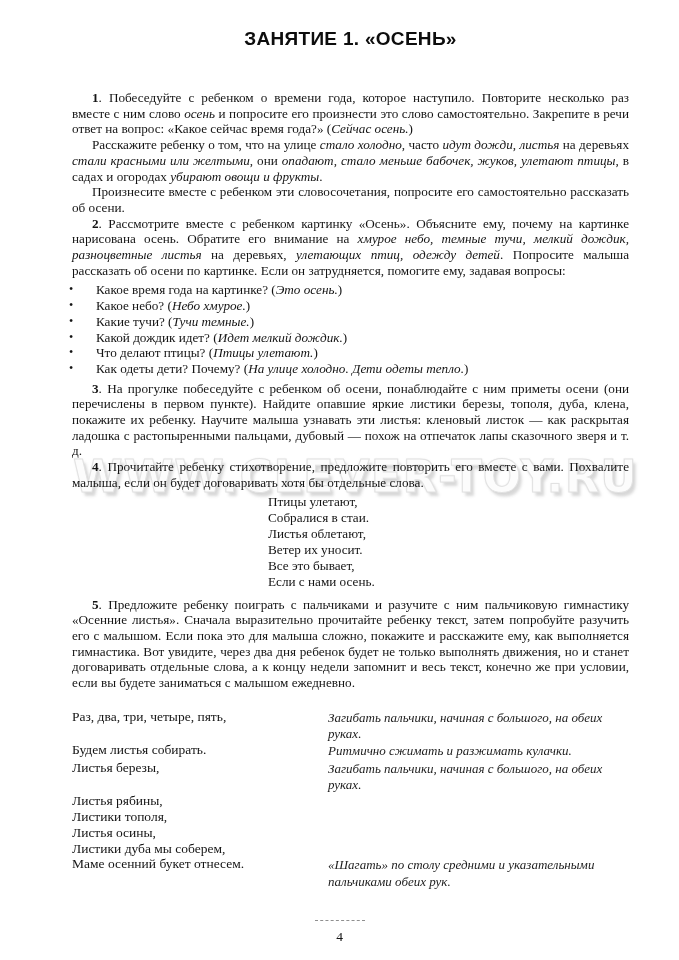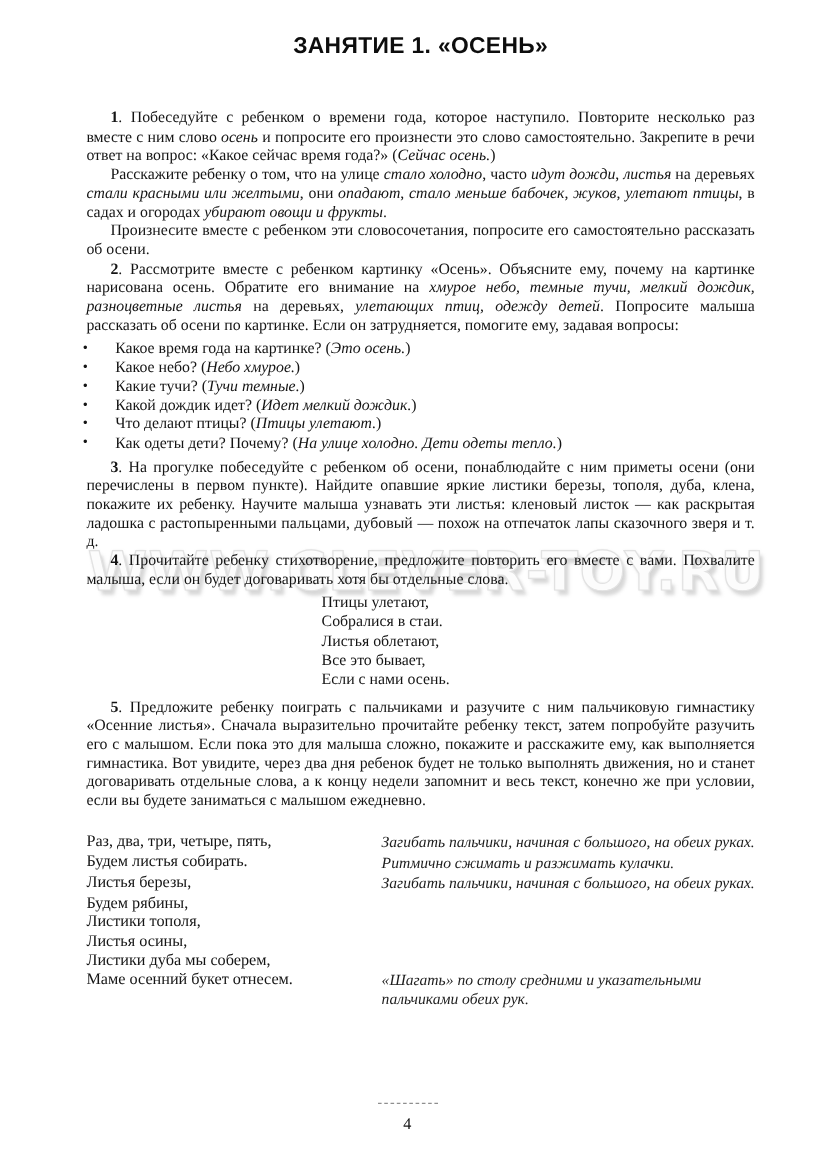--- a/index.html
+++ b/index.html
@@ -70,21 +70,21 @@
     left: -7px;
     top: 0;
     font-size: 12px;
   }
   .poem {
     margin: 3px 0 7px 196px;
     font-size: 13.2px;
     line-height: 16px;
   }
   .gym { margin-top: 18px; }
-  .gym-row { display: flex; align-items: flex-start; }
+  .gym-row { display: flex; align-items: flex-start; gap: 10px; }
   .gym-line {
     flex: none;
     width: 246px;
     font-size: 13.5px;
     line-height: 15.8px;
   }
   .gym-action {
     flex: 1;
     font-style: italic;
     font-size: 13px;
@@ -137,41 +137,42 @@
         <li class="q-item"><span>Как одеты дети? Почему? (</span><span class="it">На улице холодно. Дети одеты тепло.</span><span>)</span></li>
       </ul>
 
     <p class="para"><span class="bd">3</span><span>. На прогулке побеседуйте с ребенком об осени, понаблюдайте с ним приметы осени (они перечислены в первом пункте). Найдите опавшие яркие листики березы, тополя, дуба, клена, покажите их ребенку. Научите малыша узнавать эти листья: кленовый листок — как раскрытая ладошка с растопыренными пальцами, дубовый — похож на отпечаток лапы сказочного зверя и т. д.</span></p>
     <p class="para"><span class="bd">4</span><span>. Прочитайте ребенку стихотворение, предложите повторить его вместе с вами. Похвалите малыша, если он будет договаривать хотя бы отдельные слова.</span></p>
 
     <div class="poem">
         <div class="poem-line">Птицы улетают,</div>
         <div class="poem-line">Собралися в стаи.</div>
         <div class="poem-line">Листья облетают,</div>
+        <div class="poem-line">Ветер их уносит.</div>
         <div class="poem-line">Все это бывает,</div>
         <div class="poem-line">Если с нами осень.</div>
       </div>
 
     <p class="para"><span class="bd">5</span><span>. Предложите ребенку поиграть с пальчиками и разучите с ним пальчиковую гимнастику «Осенние листья». Сначала выразительно прочитайте ребенку текст, затем попробуйте разучить его с малышом. Если пока это для малыша сложно, покажите и расскажите ему, как выполняется гимнастика. Вот увидите, через два дня ребенок будет не только выполнять движения, но и станет договаривать отдельные слова, а к концу недели запомнит и весь текст, конечно же при условии, если вы будете заниматься с малышом ежедневно.</span></p>
 
     <div class="gym">
         <div class="gym-row">
           <div class="gym-line">Раз, два, три, четыре, пять,</div>
           <div class="gym-action">Загибать пальчики, начиная с большого, на обеих руках.</div>
         </div>
         <div class="gym-row">
           <div class="gym-line">Будем листья собирать.</div>
           <div class="gym-action">Ритмично сжимать и разжимать кулачки.</div>
         </div>
         <div class="gym-row">
           <div class="gym-line">Листья березы,</div>
           <div class="gym-action">Загибать пальчики, начиная с большого, на обеих руках.</div>
         </div>
         <div class="gym-row">
-          <div class="gym-line">Будем рябины,</div>
+          <div class="gym-line">Листья рябины,</div>
           <div class="gym-action"></div>
         </div>
         <div class="gym-row">
           <div class="gym-line">Листики тополя,</div>
           <div class="gym-action"></div>
         </div>
         <div class="gym-row">
           <div class="gym-line">Листья осины,</div>
           <div class="gym-action"></div>
         </div>

